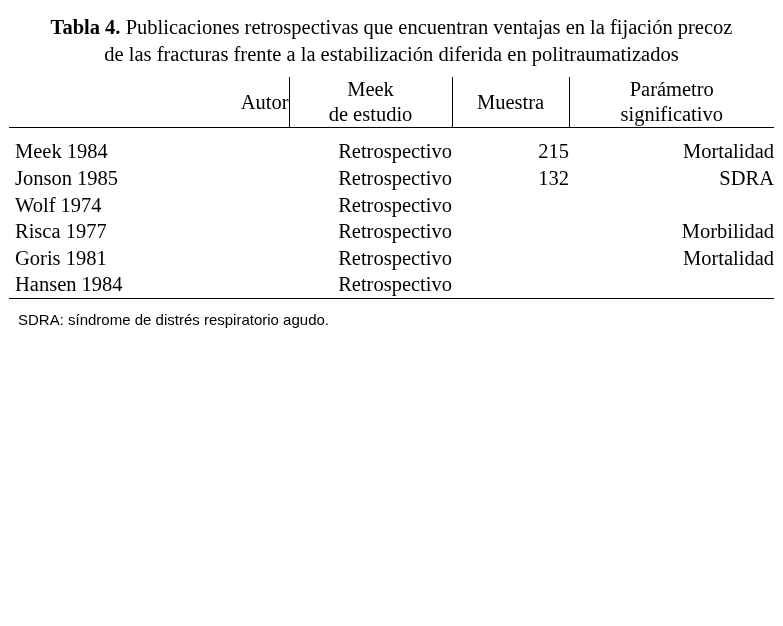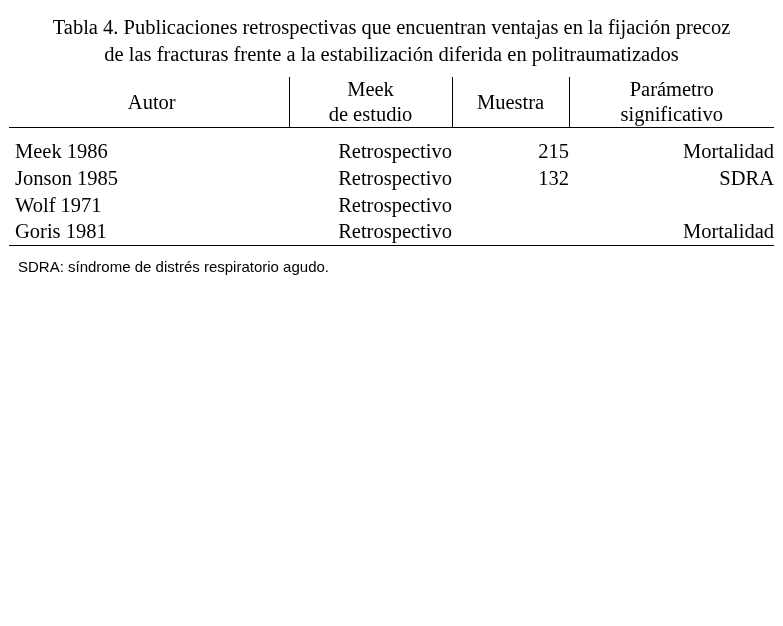--- a/index.html
+++ b/index.html
@@ -19,21 +19,21 @@
     padding: 8px 8px 0 8px;
   }
   .caption {
     text-align: center;
     font-size: 20.5px;
     line-height: 1.30;
     margin: 6px auto 10px auto;
     width: 700px;
   }
   .caption .tbl-num {
-    font-weight: normal;
+    font-weight: bold;
     text-align: center;
   }
   table.data {
     border-collapse: collapse;
     width: 765px;
     margin: 0 auto;
     table-layout: fixed;
   }
   table.data td, table.data th {
     padding: 0;
@@ -46,21 +46,21 @@
     border-top: 1.6px solid #000;
   }
   thead th {
     font-weight: normal;
     font-size: 20.5px;
     line-height: 1.22;
     padding: 12px 4px 12px 4px;
     text-align: center;
   }
   thead th.autor {
-    text-align: center;
+    text-align: right;
     padding-left: 6px;
   }
   .vline-l {
     border-left: 1.4px solid #000;
   }
   tbody td {
     font-size: 20.5px;
     line-height: 1.30;
     padding: 1px 4px;
     text-align: right;
@@ -111,43 +111,55 @@
         </th>
         <th class="vline-l">Muestra</th>
         <th class="vline-l">
           <div>Parámetro</div>
           <div>significativo</div>
         </th>
       </tr>
     </thead>
     <tbody>
       <tr class="rule-mid pad-top">
-        <td class="autor">Meek 1986</td>
+        <td class="autor">Meek 1984</td>
         <td>Retrospectivo</td>
         <td>215</td>
         <td>Mortalidad</td>
       </tr>
       <tr class="grp1-last">
         <td class="autor">Jonson 1985</td>
         <td>Retrospectivo</td>
         <td>132</td>
         <td>SDRA</td>
       </tr>
 
       <tr class="grp2-first">
-        <td class="autor">Wolf 1971</td>
+        <td class="autor">Wolf 1974</td>
         <td>Retrospectivo</td>
         <td></td>
         <td></td>
+      </tr>
+      <tr>
+        <td class="autor">Risca 1977</td>
+        <td>Retrospectivo</td>
+        <td></td>
+        <td>Morbilidad</td>
       </tr>
       <tr>
         <td class="autor">Goris 1981</td>
         <td>Retrospectivo</td>
         <td></td>
         <td>Mortalidad</td>
+      </tr>
+      <tr>
+        <td class="autor">Hansen 1984</td>
+        <td>Retrospectivo</td>
+        <td></td>
+        <td></td>
       </tr>
 
       <tr class="rule-bottom">
         <td colspan="4" style="height:0;padding:0;"></td>
       </tr>
     </tbody>
   </table>
 
   <div class="footnote">SDRA: síndrome de distrés respiratorio agudo.</div>
 </div>

